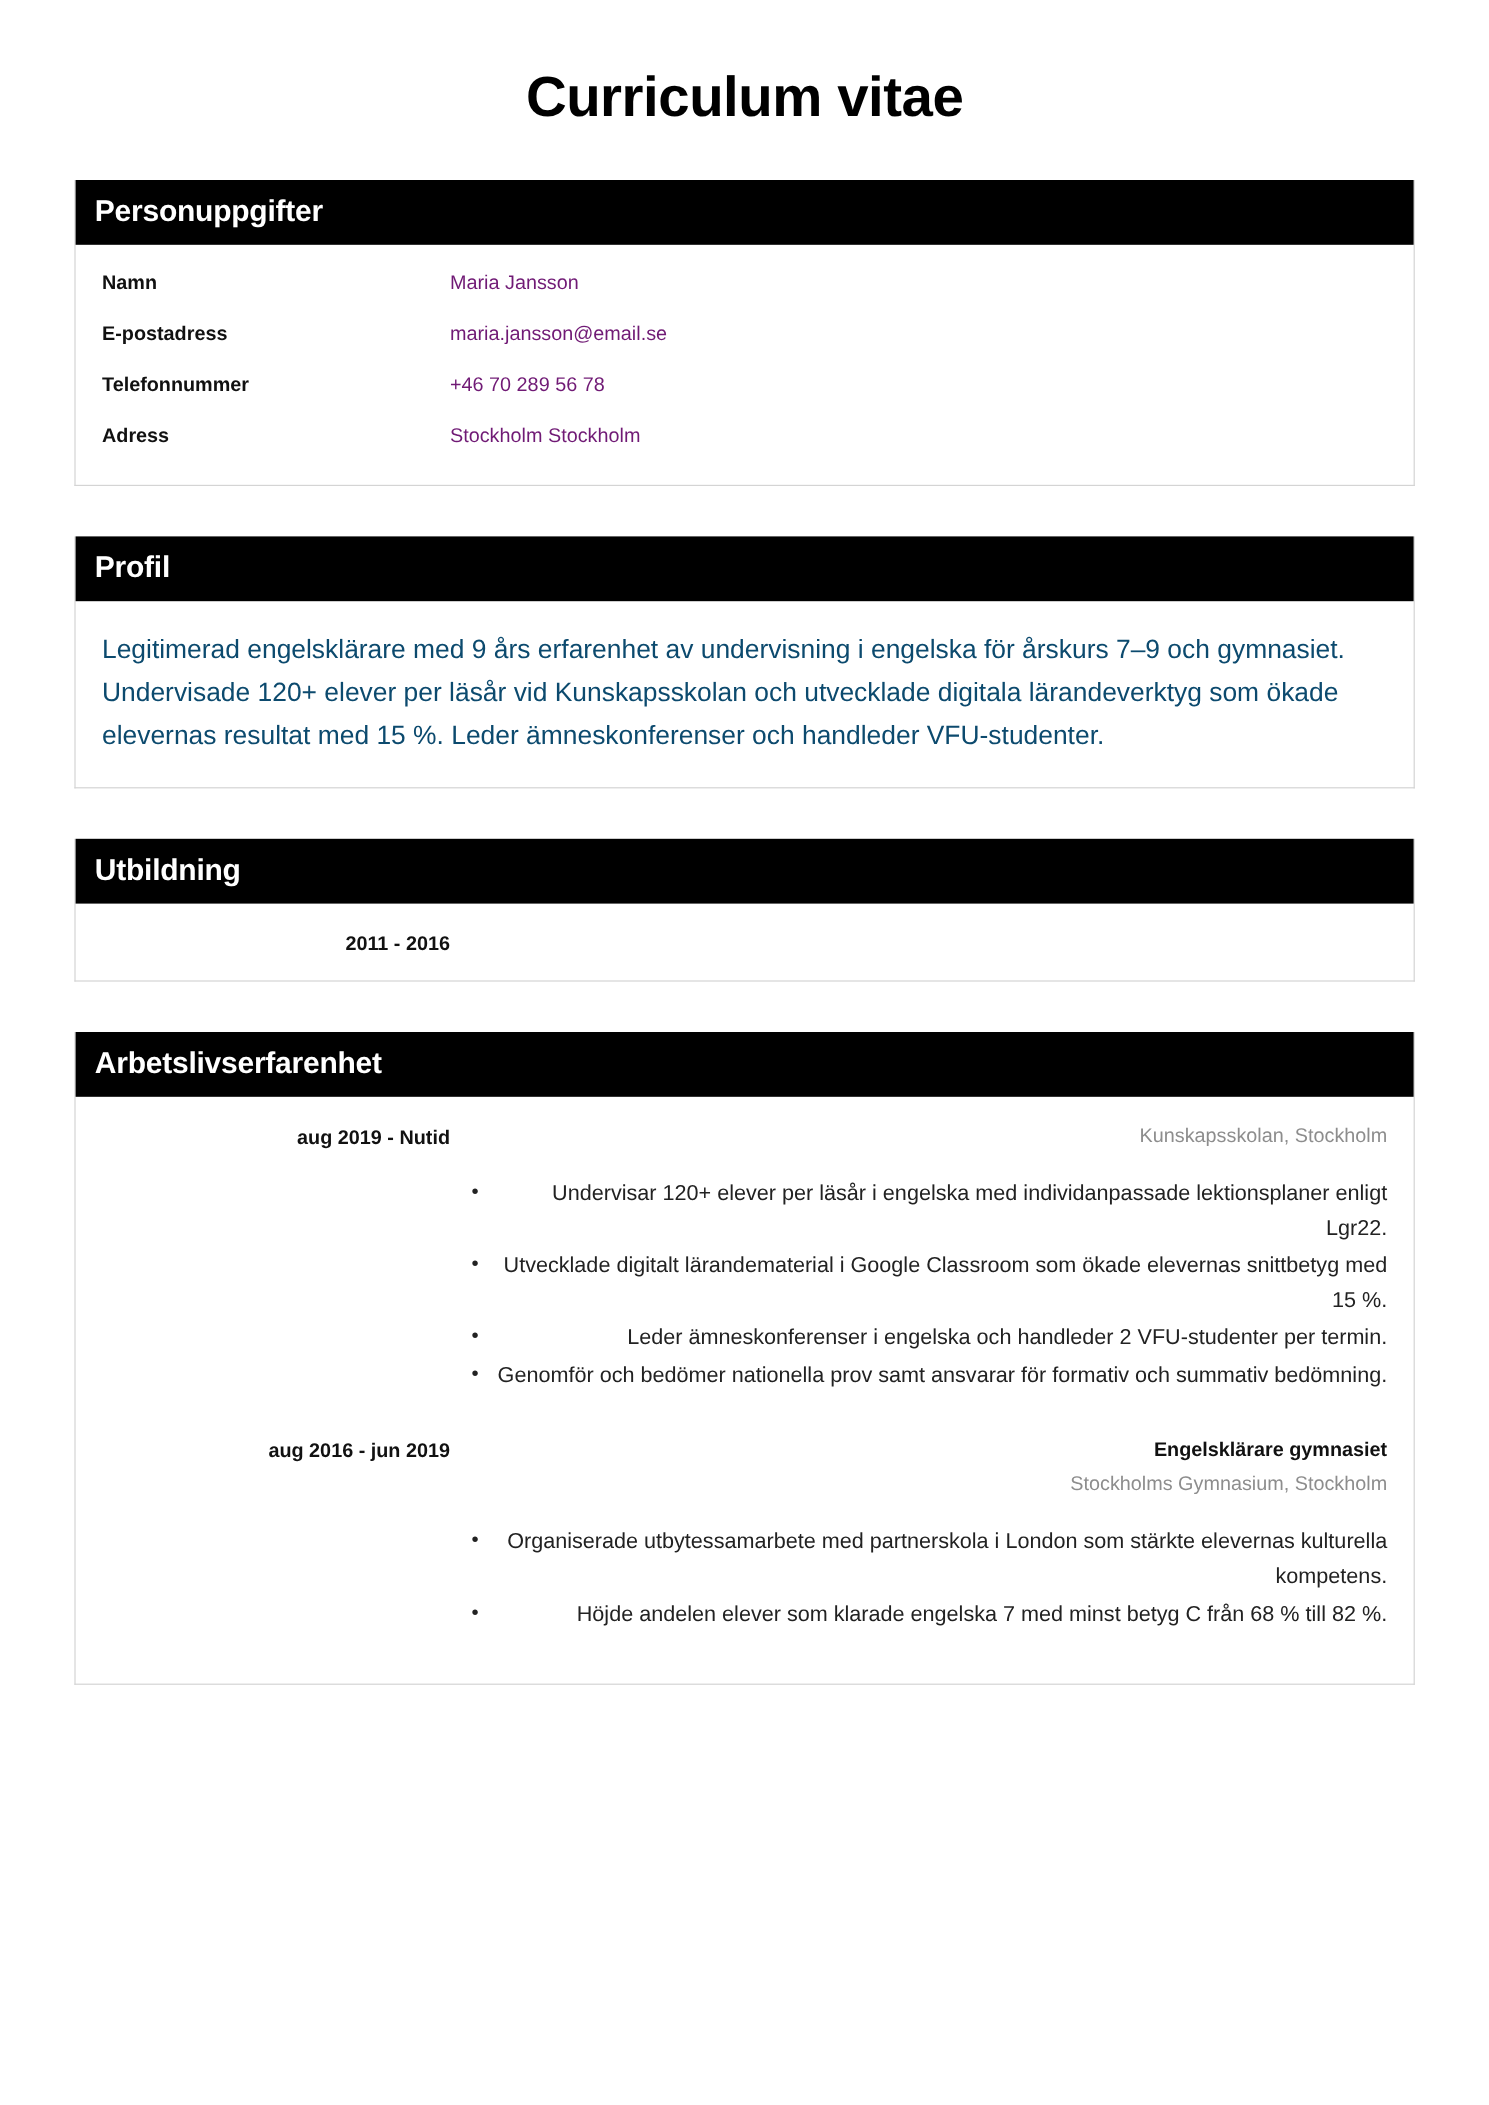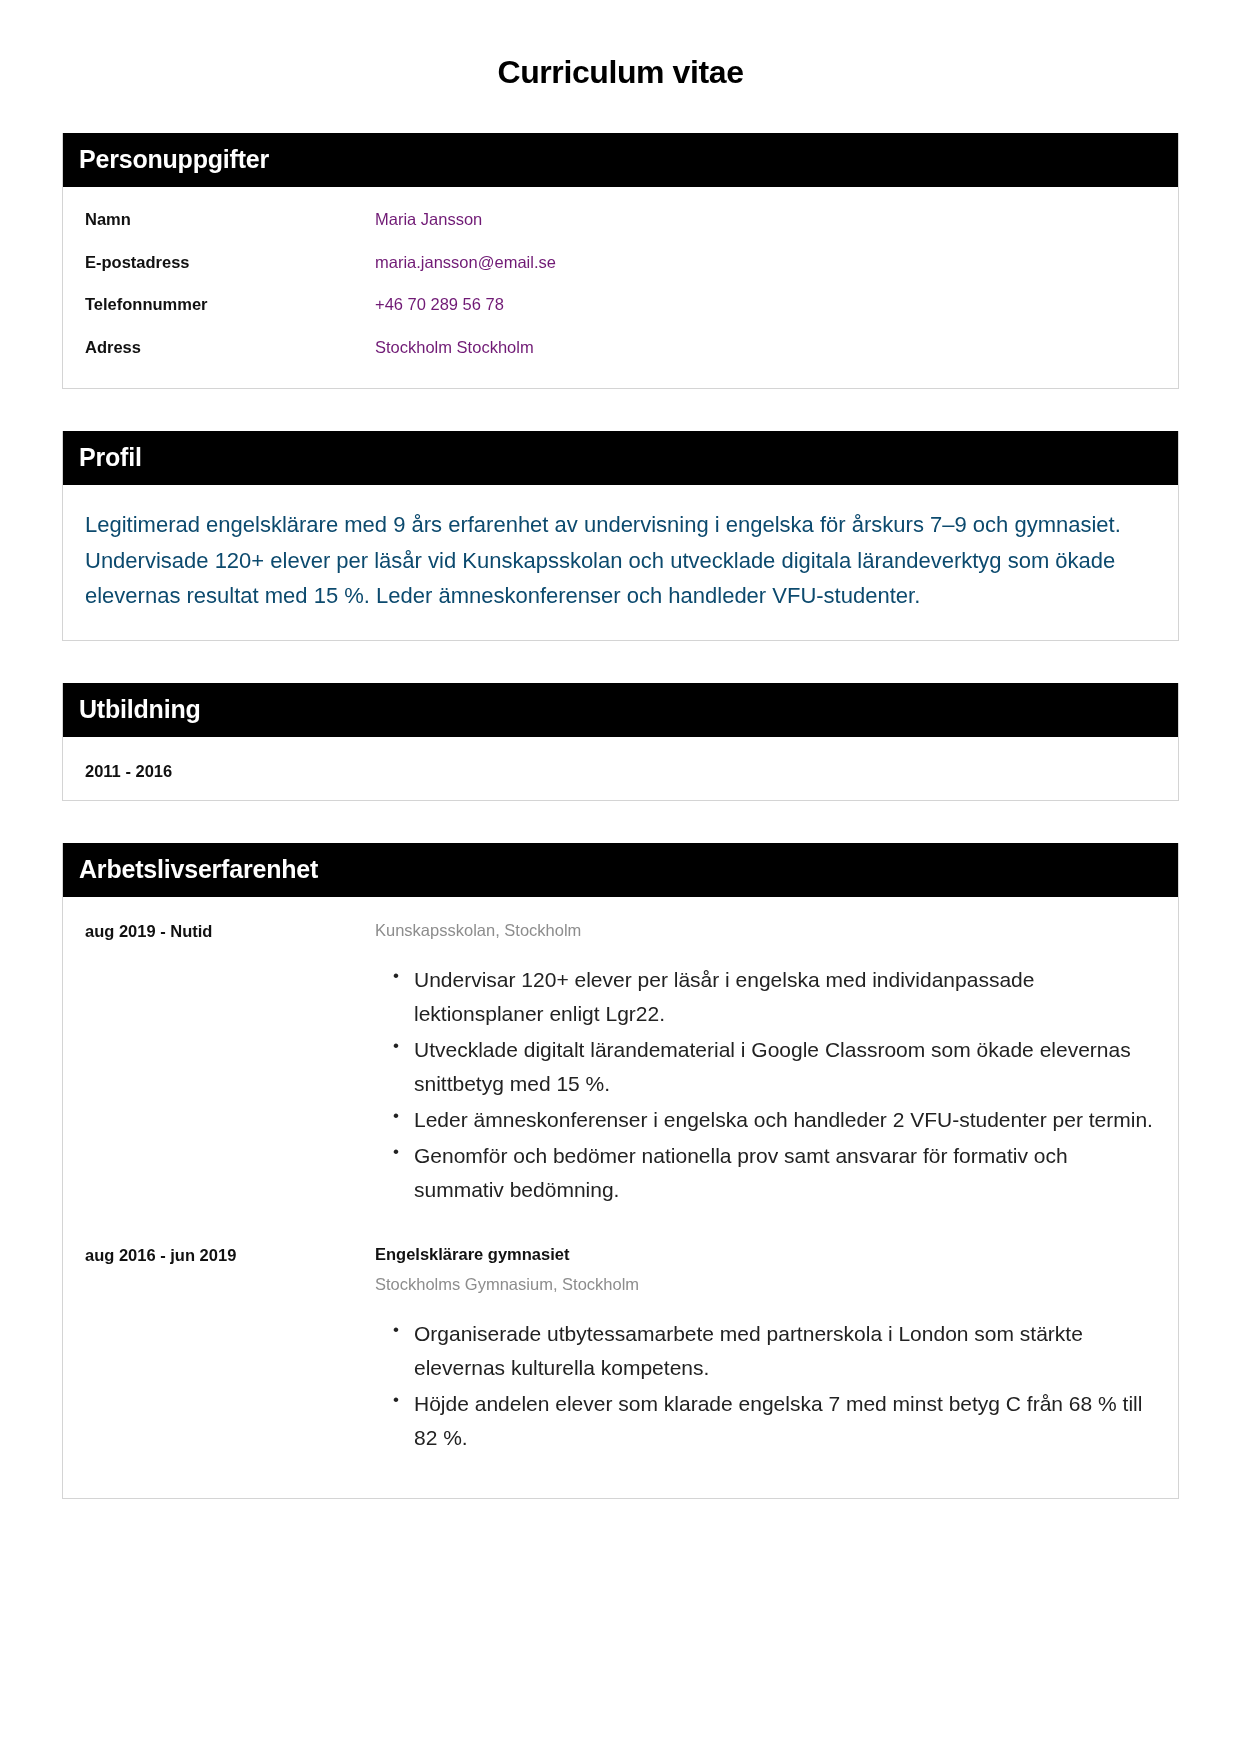--- a/index.html
+++ b/index.html
@@ -19,21 +19,21 @@
   .page {
     width: 1241px;
     min-height: 1754px;
     padding: 0 62px 60px 62px;
     background: #ffffff;
   }
 
   
   .doc-title {
     text-align: center;
-    font-size: 32px;
+    font-size: 47px;
     font-weight: bold;
     letter-spacing: -0.4px;
     color: #000000;
     margin: 0;
     padding: 55px 0 43px 0;
     line-height: 1.1;
   }
 
   
   .section {
@@ -84,20 +84,21 @@
     color: #0c4a6e;
     margin: 0;
     padding-right: 4px;
   }
 
   
   .entry {
     display: flex;
     align-items: flex-start;
     margin-bottom: 34px;
+    text-align: right;
   }
   .entry:last-child { margin-bottom: 15px; }
   .entry-date {
     width: 290px;
     flex: 0 0 290px;
     font-size: 16.5px;
     font-weight: bold;
     color: #111111;
     line-height: 1.35;
     padding-top: 1px;
@@ -115,21 +116,21 @@
     color: #8d8d8d;
     line-height: 1.35;
     margin: 0;
   }
   .entry-bullets {
     margin: 22px 0 0 0;
     padding-left: 39px;
     list-style: none;
   }
   .entry-bullets li {
-    font-size: 21px;
+    font-size: 18px;
     line-height: 1.62;
     color: #222222;
     margin-bottom: 2px;
     position: relative;
     padding-left: 0;
   }
   .entry-bullets li::before {
     content: "\2022";
     position: absolute;
     left: -21px;

